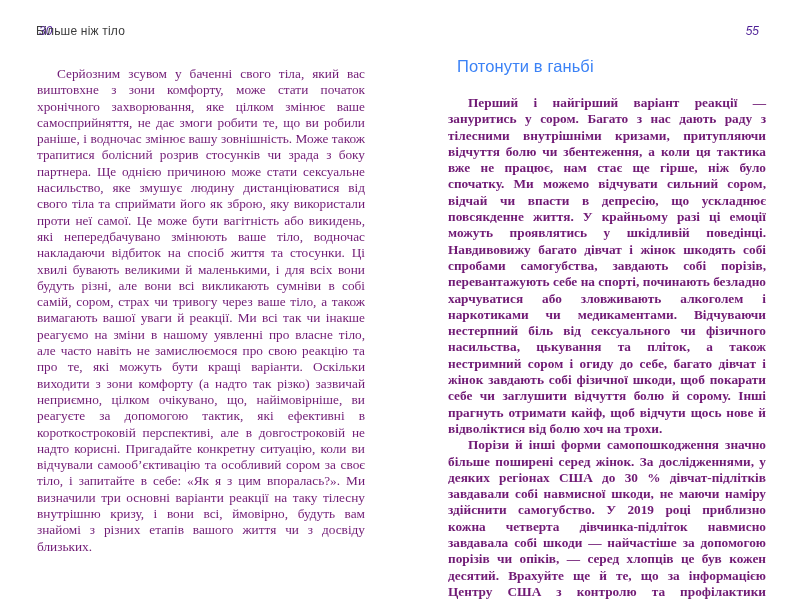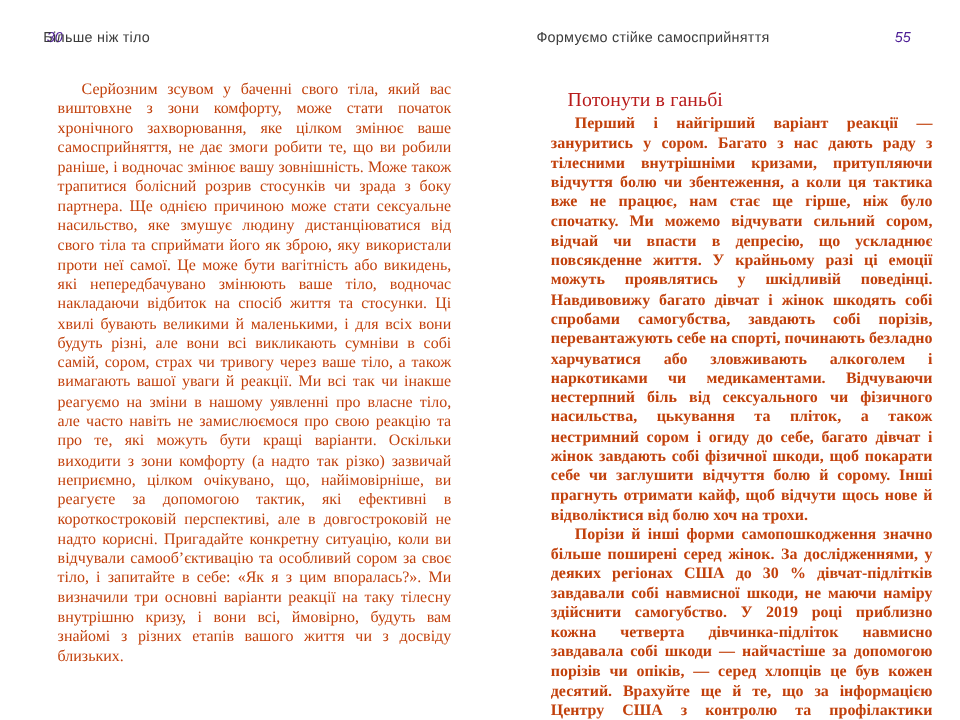--- a/index.html
+++ b/index.html
@@ -45,37 +45,37 @@
     color: #4c1d95;
     font-style: italic;
   }
   .page-num-left  { left: 3px; }
   .page-num-right { right: 6px; }
 
   .section-heading {
     position: absolute;
     top: 57px;
     left: 10px;
-    margin: 16px;
-    font-family: Liberation Serif, serif;
+    margin: 0;
+    font-family: Liberation Sans, sans-serif;
     font-size: 16.5px;
     font-weight: 400;
-    color: #b91c1c;
+    color: #3b82f6;
     letter-spacing: 0.1px;
     white-space: nowrap;
   }
 
   .page-body {
     position: absolute;
-    left: 12px;
+    left: 1px;
     width: 100%;
     font-size: 13.3px;
     line-height: 16.3px;
     text-align: justify;
-    color: #c2410c;
+    color: #701a75;
   }
   .body-left  { top: 66px; }
   .body-right { top: 95px; font-weight: bold; }
 
   .page-body p {
     margin: 0;
     padding: 0;
     text-indent: 20px;
   }
 </style>
@@ -84,20 +84,19 @@
 
 <div class="page page-left">
   <span class="page-num page-num-left">30</span>
   <div class="running-head">Більше ніж тіло</div>
   <div class="page-body body-left">
     <p>Серйозним зсувом у баченні свого тіла, який вас виштовхне з зони комфорту, може стати початок хронічного захворювання, яке цілком змінює ваше самосприйняття, не дає змоги робити те, що ви робили раніше, і водночас змінює вашу зовнішність. Може також трапитися болісний розрив стосунків чи зрада з боку партнера. Ще однією причиною може стати сексуальне насильство, яке змушує людину дистанціюватися від свого тіла та сприймати його як зброю, яку використали проти неї самої. Це може бути вагітність або викидень, які непередбачувано змінюють ваше тіло, водночас накладаючи відбиток на спосіб життя та стосунки. Ці хвилі бувають великими й маленькими, і для всіх вони будуть різні, але вони всі викликають сумніви в собі самій, сором, страх чи тривогу через ваше тіло, а також вимагають вашої уваги й реакції. Ми всі так чи інакше реагуємо на зміни в нашому уявленні про власне тіло, але часто навіть не замислюємося про свою реакцію та про те, які можуть бути кращі варіанти. Оскільки виходити з зони комфорту (а надто так різко) зазвичай неприємно, цілком очікувано, що, найімовірніше, ви реагуєте за допомогою тактик, які ефективні в короткостроковій перспективі, але в довгостроковій не надто корисні. Пригадайте конкретну ситуацію, коли ви відчували самооб’єктивацію та особливий сором за своє тіло, і запитайте в себе: «Як я з цим впоралась?». Ми визначили три основні варіанти реакції на таку тілесну внутрішню кризу, і вони всі, ймовірно, будуть вам знайомі з різних етапів вашого життя чи з досвіду близьких.</p>
   </div>
 </div>
 
 <div class="page page-right">
-  <div class="running-head">Формуємо стійке самосприйняття</div>
   <span class="page-num page-num-right">55</span>
   <h2 class="section-heading">Потонути в ганьбі</h2>
   <div class="page-body body-right">
     <p>Перший і найгірший варіант реакції — зануритись у сором. Багато з нас дають раду з тілесними внутрішніми кризами, притупляючи відчуття болю чи збентеження, а коли ця тактика вже не працює, нам стає ще гірше, ніж було спочатку. Ми можемо відчувати сильний сором, відчай чи впасти в депресію, що ускладнює повсякденне життя. У крайньому разі ці емоції можуть проявлятись у шкідливій поведінці. Навдивовижу багато дівчат і жінок шкодять собі спробами самогубства, завдають собі порізів, перевантажують себе на спорті, починають безладно харчуватися або зловживають алкоголем і наркотиками чи медикаментами. Відчуваючи нестерпний біль від сексуального чи фізичного насильства, цькування та пліток, а також нестримний сором і огиду до себе, багато дівчат і жінок завдають собі фізичної шкоди, щоб покарати себе чи заглушити відчуття болю й сорому. Інші прагнуть отримати кайф, щоб відчути щось нове й відволіктися від болю хоч на трохи.</p>
     <p>Порізи й інші форми самопошкодження значно більше поширені серед жінок. За дослідженнями, у деяких регіонах США до 30 % дівчат-підлітків завдавали собі навмисної шкоди, не маючи наміру здійснити самогубство. У 2019 році приблизно кожна четверта дівчинка-підліток навмисно завдавала собі шкоди — найчастіше за допомогою порізів чи опіків, — серед хлопців це був кожен десятий. Врахуйте ще й те, що за інформацією Центру США з контролю та профілактики захворювань рівень самопошкодження серед</p>
   </div>
 </div>
 
 </body></html>

